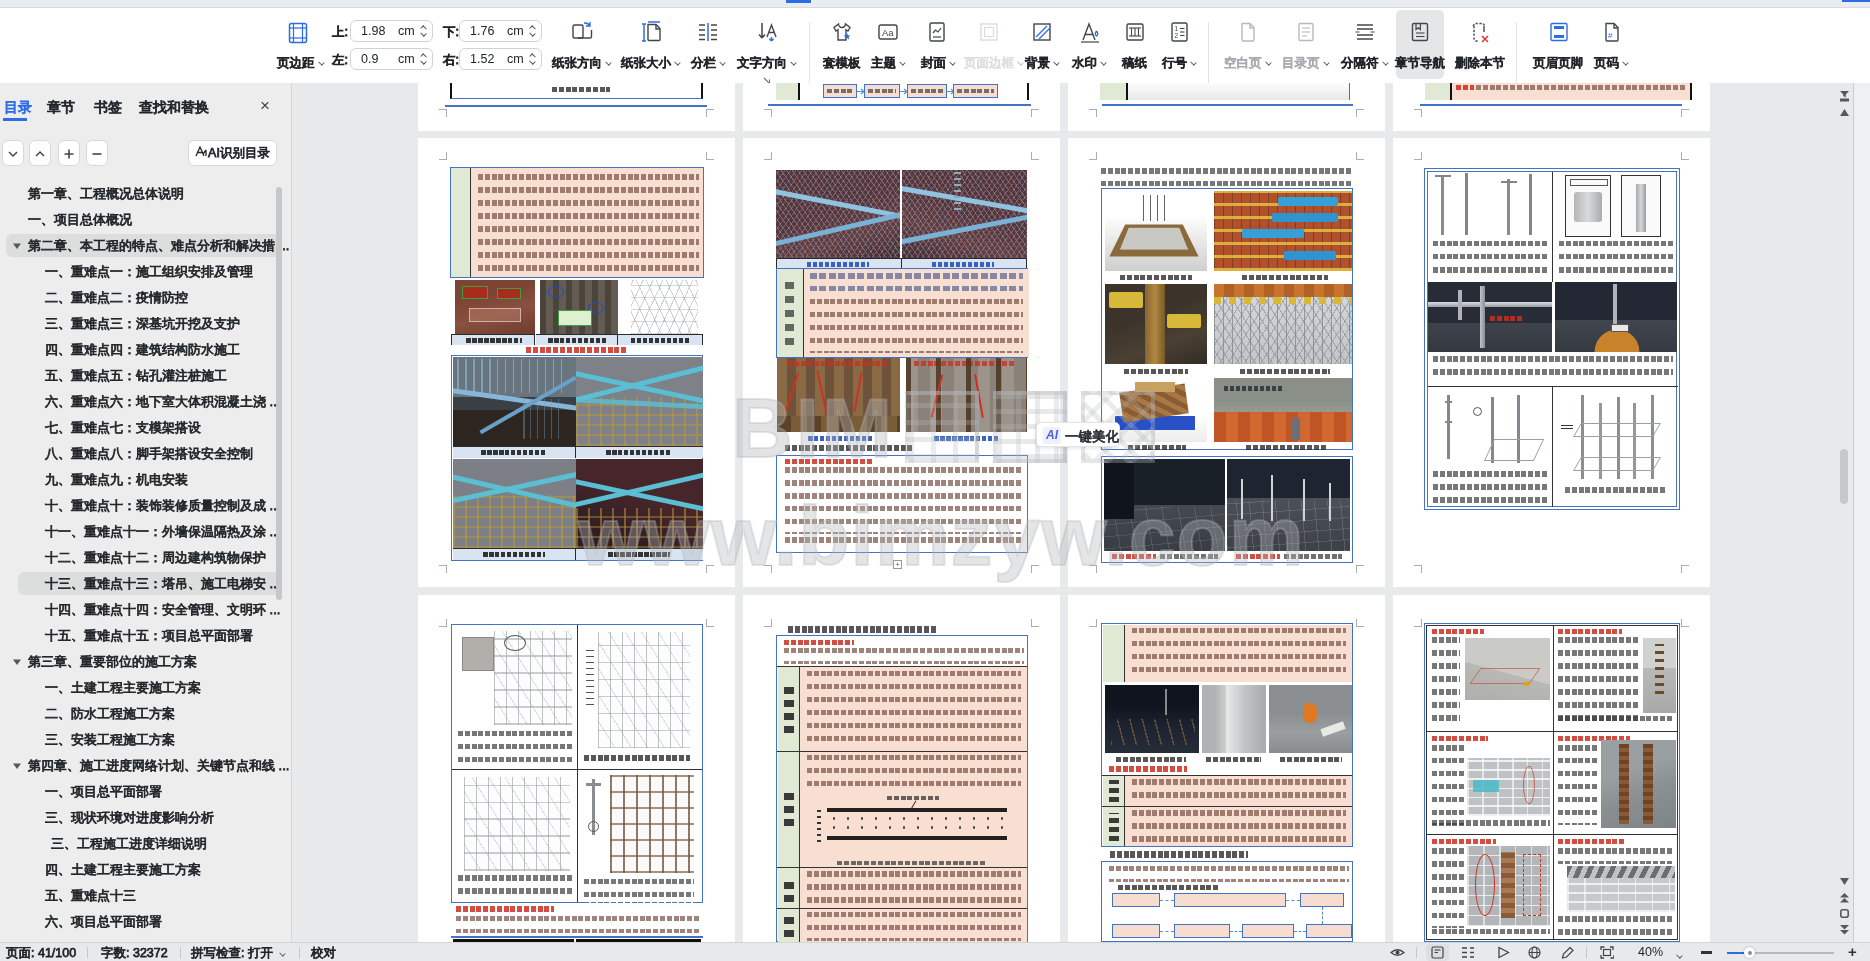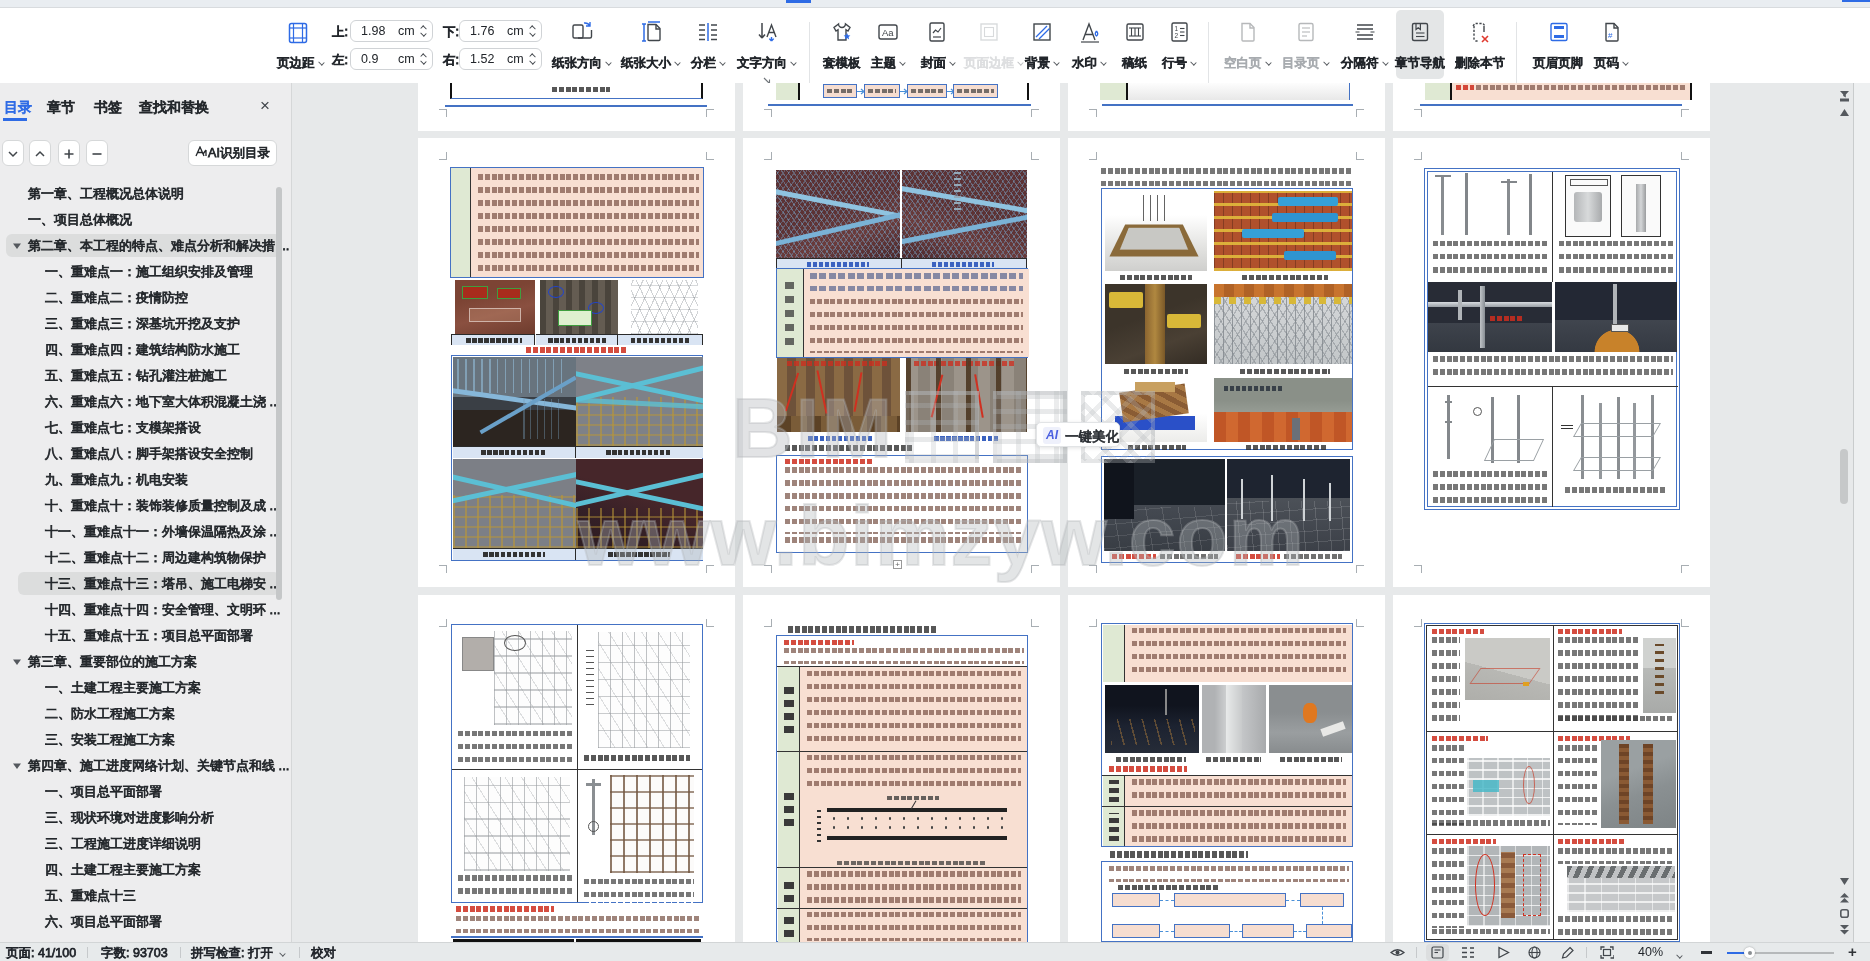--- a/index.html
+++ b/index.html
@@ -330,21 +330,21 @@
   <div class="toc cjk2" style="left:28px;top:566px">第三章、重要部位的施工方案</div>
   <div class="toc cjk2" style="left:45px;top:592px">一、土建工程主要施工方案</div>
   <div class="toc cjk2" style="left:45px;top:618px">二、防水工程施工方案</div>
   <div class="toc cjk2" style="left:45px;top:644px">三、安装工程施工方案</div>
   <svg class="abs" style="left:12px;top:678px" width="10" height="10" viewBox="0 0 10 10">
       <path d="M1 2.5 L9 2.5 L5 8 Z" fill="#55595e"></path>
     </svg>
   <div class="toc cjk2" style="left:28px;top:670px">第四章、施工进度网络计划、关键节点和线 ...</div>
   <div class="toc cjk2" style="left:45px;top:696px">一、项目总平面部署</div>
   <div class="toc cjk2" style="left:45px;top:722px">三、现状环境对进度影响分析</div>
-  <div class="toc cjk2" style="left:45px;top:748px">三、工程施工进度详细说明</div>
+  <div class="toc cjk2" style="left:51px;top:748px">三、工程施工进度详细说明</div>
   <div class="toc cjk2" style="left:45px;top:774px">四、土建工程主要施工方案</div>
   <div class="toc cjk2" style="left:45px;top:800px">五、重难点十三</div>
   <div class="toc cjk2" style="left:45px;top:826px">六、项目总平面部署</div>
   <div class="abs" style="left:276px;top:104px;width:6px;height:413px;background:#c5c7c8;border-radius:3px"></div>
 </div>
 
 <div class="abs" id="canvas"></div>
 
 <div class="pg" id="p11" style="left:418px;top:83px;width:317px;height:48px">
   <div class="abs" style="left:32px;top:0;width:253px;height:16px;border-left:2px solid #111;border-right:2px solid #111;border-bottom:1px solid #4472c4;background:#fff"></div>
@@ -866,21 +866,21 @@
   </svg>
 <svg class="abs" style="left:1840px;top:925px" width="9" height="10" viewBox="0 0 9 10">
     <path d="M4.5 4.5 L9 0 H0 Z" fill="#55595e"></path>
     <path d="M4.5 9.5 L9 5 H0 Z" fill="#55595e"></path>
   </svg>
 <div class="abs" id="rightstrip"></div>
 
 <div class="abs" id="statusbar">
   <div class="sbtext cjk2" style="left:6px">页面: 41/100</div>
   <div class="sbdiv" style="left:87px"></div>
-  <div class="sbtext cjk2" style="left:101px">字数: 93703</div>
+  <div class="sbtext cjk2" style="left:101px">字数: 32372</div>
   <div class="sbdiv" style="left:180px"></div>
   <div class="sbtext cjk2" style="left:191px">拼写检查: 打开 <span class="dd" style="vertical-align:1px"></span></div>
   <div class="sbdiv" style="left:299px"></div>
   <div class="sbtext cjk2" style="left:311px">校对</div>
 
   <svg class="abs" style="left:1390px;top:3px" width="15" height="13" viewBox="0 0 15 13">
       <path d="M1 6.5 Q7.5 1 14 6.5 Q7.5 12 1 6.5 Z" fill="none" stroke="#41464b" stroke-width="1.3"></path>
       <circle cx="7.5" cy="6.5" r="2" fill="#41464b"></circle>
     </svg>
   <div class="sbdiv" style="left:1416px"></div>

